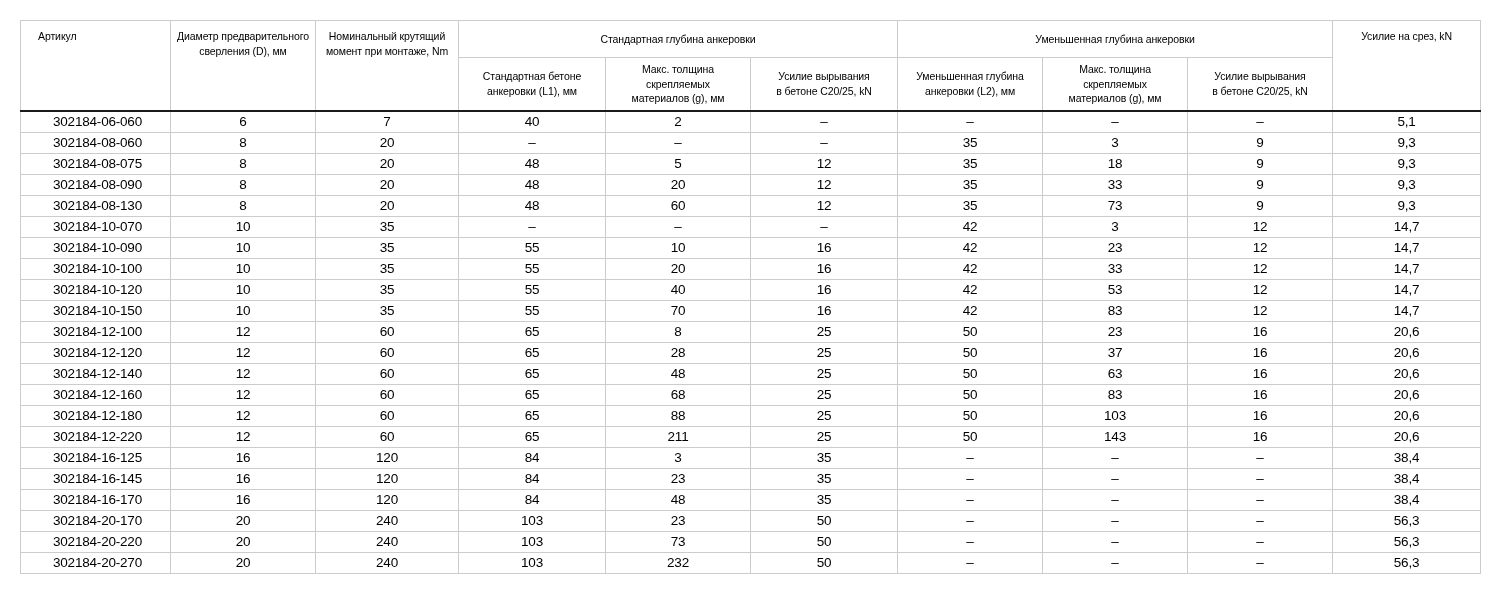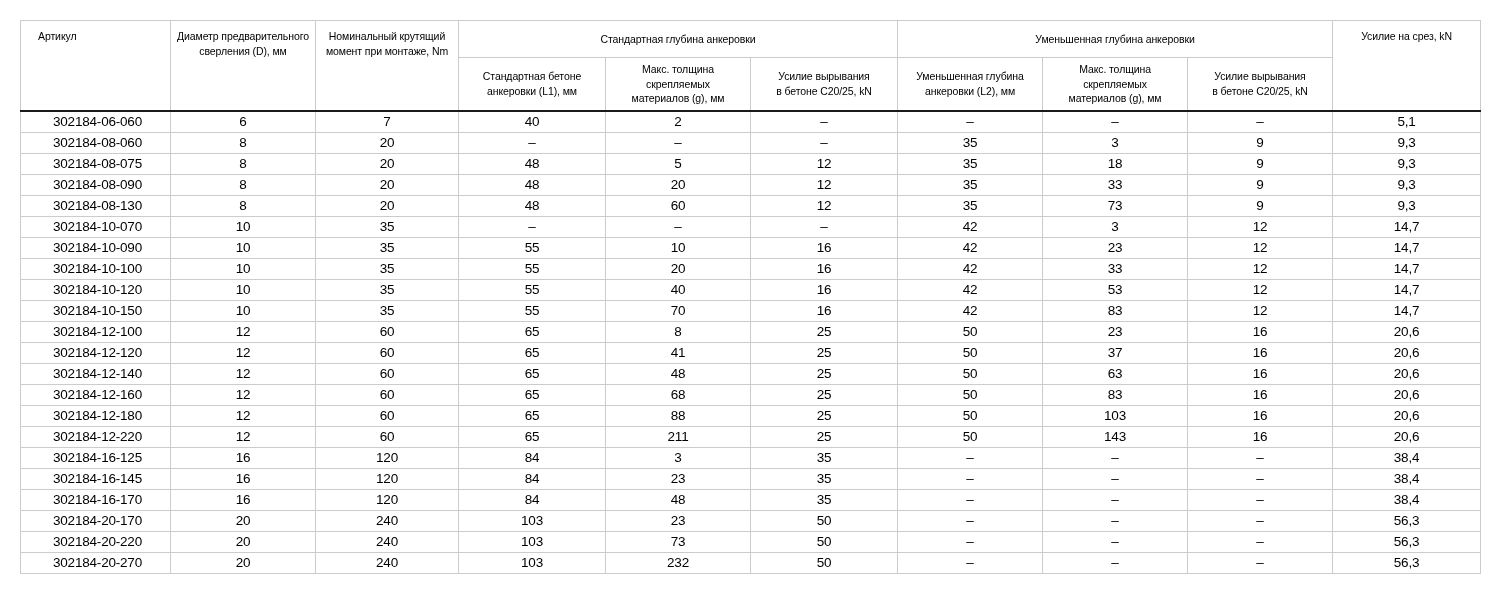--- a/index.html
+++ b/index.html
@@ -247,21 +247,21 @@
           <td>50</td>
           <td>23</td>
           <td>16</td>
           <td>20,6</td>
         </tr>
         <tr>
           <td class="article">302184-12-120</td>
           <td>12</td>
           <td>60</td>
           <td>65</td>
-          <td>41</td>
+          <td>28</td>
           <td>25</td>
           <td>50</td>
           <td>37</td>
           <td>16</td>
           <td>20,6</td>
         </tr>
         <tr>
           <td class="article">302184-12-140</td>
           <td>12</td>
           <td>60</td>

